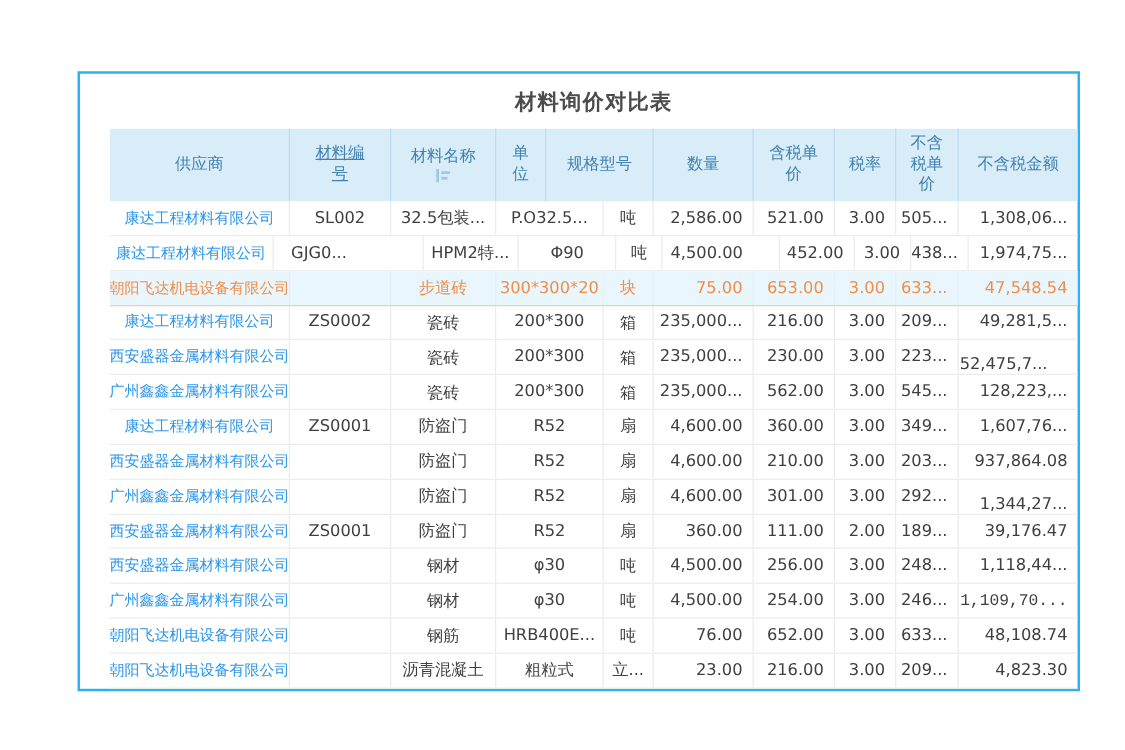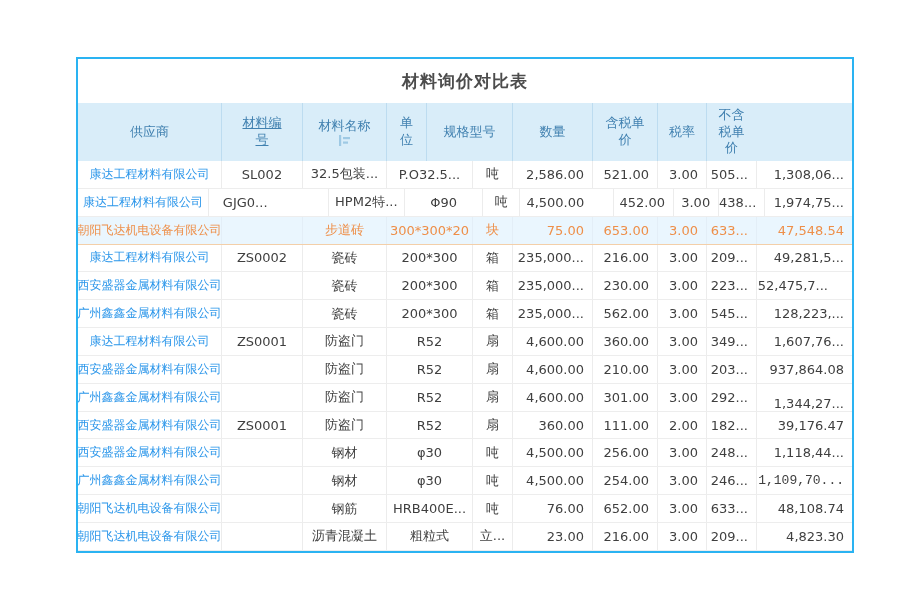--- a/index.html
+++ b/index.html
@@ -1,18 +1,18 @@
 <!DOCTYPE html>
 <html style="--accent-border: #2ab3f2; --header-bg: #d9edf9; --header-text: #4181b0; --header-sep: #bddcf0; --cell-sep: #ececec; --row-sep: #ededed; --link-blue: #2b96ea; --body-text: #3f3f3f; --title-text: #4c4c4c; --highlight-bg: #eaf6fe; --highlight-text: #ee8f49; --sort-icon: #9ec9e4;"><head>
 <meta charset="utf-8">
 <style>
   html,body{margin:0;padding:0;width:900px;height:600px;background:#ffffff;
     font-family:"DejaVu Sans","Liberation Sans",sans-serif;}
-  .table-wrap{position:absolute;left:76px;top:57px;width:774px;
-    border:2px solid var(--accent-border);background:#fff;}
+  .table-wrap{position:absolute;left:62px;top:57px;width:774px;
+    border:2px solid var(--accent-border);background:#fff;padding-left:24px;}
   .title-bar{height:44px;display:flex;align-items:center;justify-content:center;
     font-size:17px;font-weight:bold;color:var(--title-text);letter-spacing:1px;}
   .hdr{display:flex;background:var(--header-bg);height:58px;box-sizing:border-box;}
   .hdr-cell{display:flex;flex-direction:column;align-items:center;justify-content:center;
     color:var(--header-text);font-size:13px;line-height:1.3;text-align:center;
     border-left:1px solid var(--header-sep);box-sizing:border-box;overflow:hidden;}
   .hdr-cell:first-child{border-left:none;}
   .hdr-label{display:block;}
   .sort-icon{margin-top:1px;line-height:0;}
   .body-row{display:flex;height:27.85px;box-sizing:border-box;
@@ -60,20 +60,23 @@
       </div>
       <div class="hdr-cell" style="width: 65px;">
         <span class="hdr-label" style="max-width: 3.1em;">含税单价</span>
       </div>
       <div class="hdr-cell" style="width: 49px;">
         <span class="hdr-label">税率</span>
       </div>
       <div class="hdr-cell" style="width: 50px;">
         <span class="hdr-label" style="max-width: 2.1em;">不含税单价</span>
       </div>
+      <div class="hdr-cell" style="width: 96px;">
+        <span class="hdr-label">不含税金额</span>
+      </div>
     </div>
   <div id="tbody">
       <div class="body-row">
         <div class="cell c-center c-supplier" style="width: 143px;">
           <span class="link">康达工程材料有限公司</span>
         </div>
         <div class="cell c-center" style="width: 81px;">
           <span>SL002</span>
         </div>
         <div class="cell c-center" style="width: 84px;">
@@ -218,21 +221,21 @@
         </div>
         <div class="cell c-num" style="width: 65px;">
           <span>230.00</span>
         </div>
         <div class="cell c-num" style="width: 49px;">
           <span>3.00</span>
         </div>
         <div class="cell c-num" style="width: 50px;">
           <span>223...</span>
         </div>
-        <div class="cell c-num" style="width: 80px;">
+        <div class="cell c-num" style="width: 80px; align-items: flex-end;">
           <span>52,475,7...</span>
         </div>
       </div>
       <div class="body-row">
         <div class="cell c-center c-supplier" style="width: 143px;">
           <span class="link">广州鑫鑫金属材料有限公司</span>
         </div>
         <div class="cell c-center" style="width: 81px;">
           <span></span>
         </div>
@@ -376,21 +379,21 @@
         <div class="cell c-num" style="width: 80px;">
           <span>360.00</span>
         </div>
         <div class="cell c-num" style="width: 65px;">
           <span>111.00</span>
         </div>
         <div class="cell c-num" style="width: 49px;">
           <span>2.00</span>
         </div>
         <div class="cell c-num" style="width: 50px;">
-          <span>182...</span>
+          <span>189...</span>
         </div>
         <div class="cell c-num" style="width: 96px;">
           <span>39,176.47</span>
         </div>
       </div>
       <div class="body-row">
         <div class="cell c-center c-supplier" style="width: 143px;">
           <span class="link">西安盛器金属材料有限公司</span>
         </div>
         <div class="cell c-center" style="width: 81px;">

